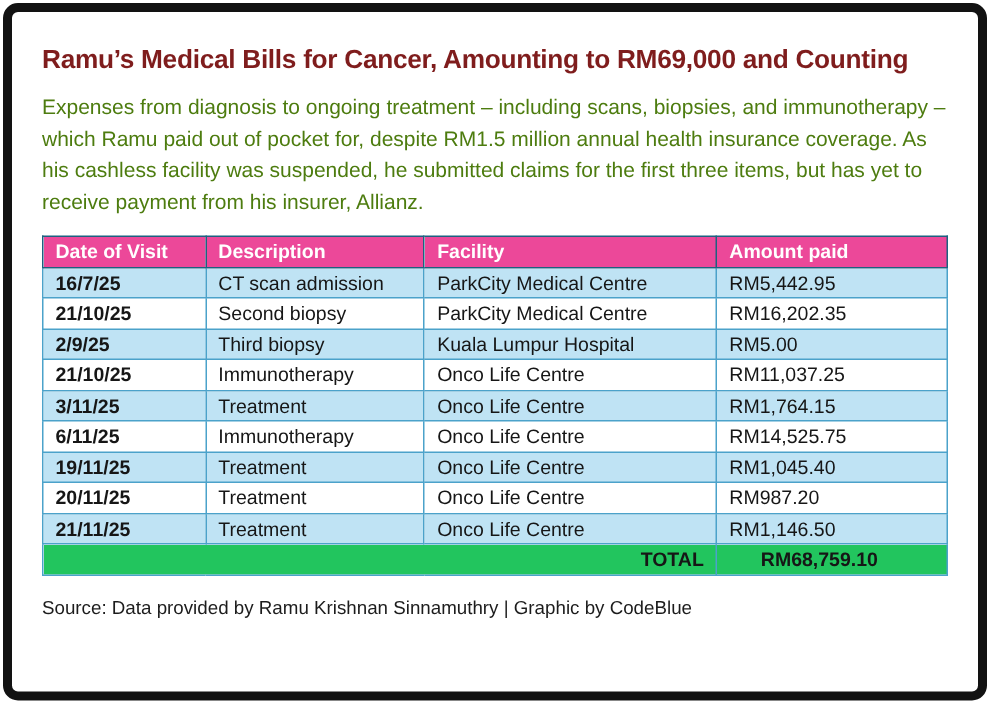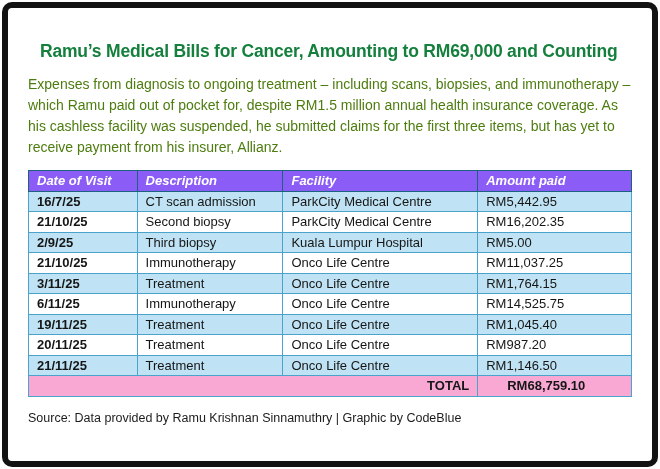--- a/index.html
+++ b/index.html
@@ -20,23 +20,23 @@
     box-sizing: border-box;
     border: 6px solid #121212;
     border-radius: 10px;
     background: #ffffff;
     padding: 21px 20px 0 20px;
     overflow: hidden;
   }
   .title {
     font-size: 17.5px;
     font-weight: bold;
-    color: #15803d;
+    color: #7f1d1d;
     letter-spacing: -0.2px;
-    margin: 12px;
+    margin: 0;
     line-height: 1.2;
   }
   .intro {
     font-size: 14px;
     line-height: 1.5;
     color: #4d7c0f;
     margin: 11px 0 0 0;
     max-width: 606px;
   }
   table.bills {
@@ -54,31 +54,30 @@
     font-size: 13px;
     padding: 1.5px 8px;
     text-align: left;
     white-space: nowrap;
     overflow: hidden;
     color: #161616;
     height: 16.5px;
     vertical-align: middle;
   }
   table.bills thead th {
-    background: #8b5cf6;
+    background: #ec4899;
     color: #ffffff;
     font-weight: bold;
     border-color: #1d6180;
-    font-style: italic;
   }
   table.bills tbody tr:nth-child(odd) td { background: #bfe3f4; }
   table.bills tbody tr:nth-child(even) td { background: #ffffff; }
   table.bills td.date { font-weight: bold; }
   table.bills tr.total-row td {
-    background: #f9a8d4;
+    background: #22c55e;
     font-weight: bold;
     padding-left: 29px;
   }
   table.bills tr.total-row td.total-label { text-align: right; }
   .source {
     font-size: 12.5px;
     color: #1c1c1c;
     margin-top: 14px;
   }
 </style>

